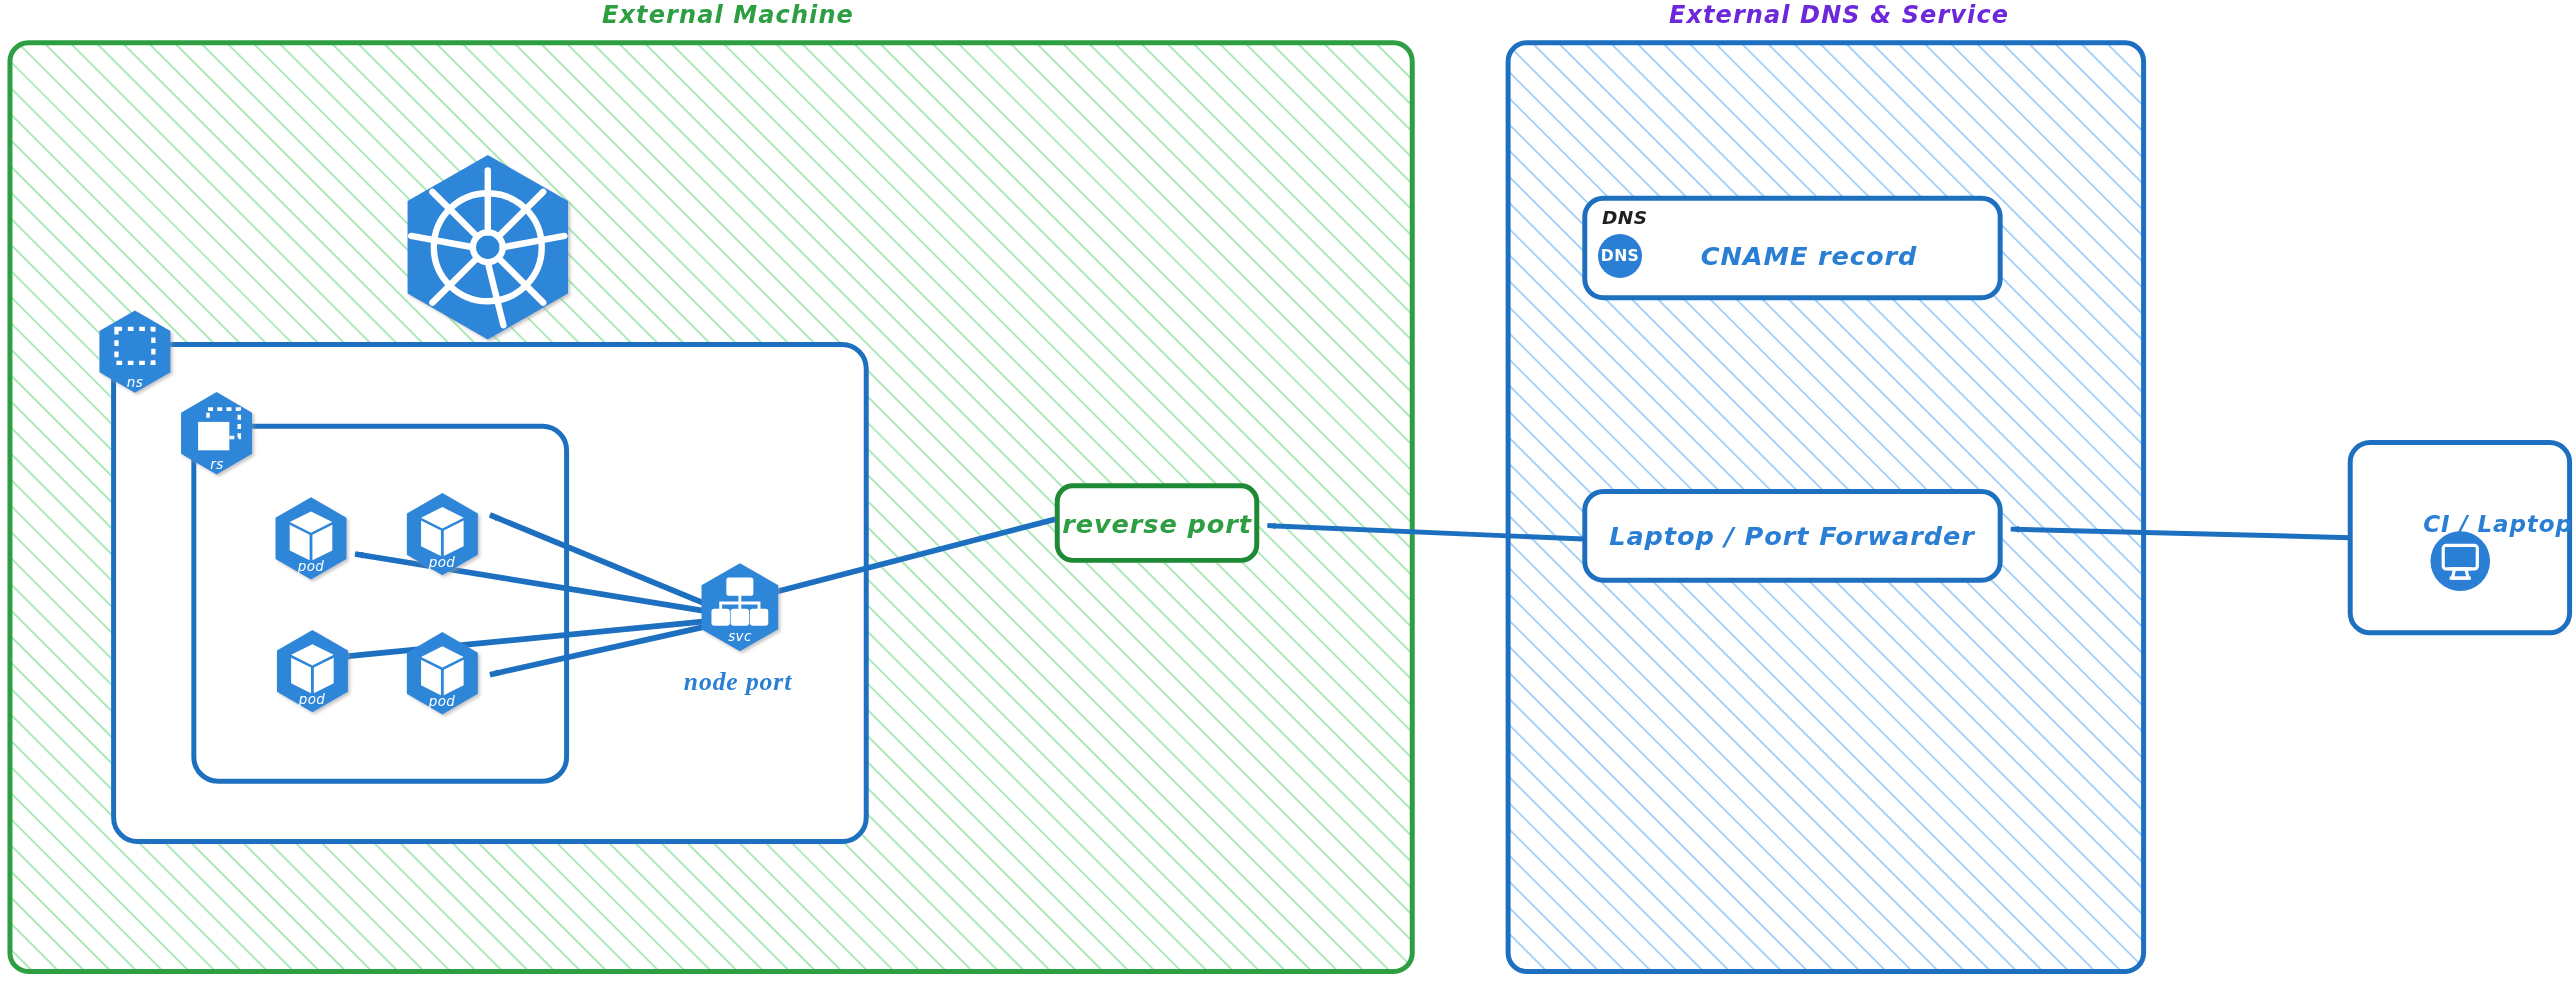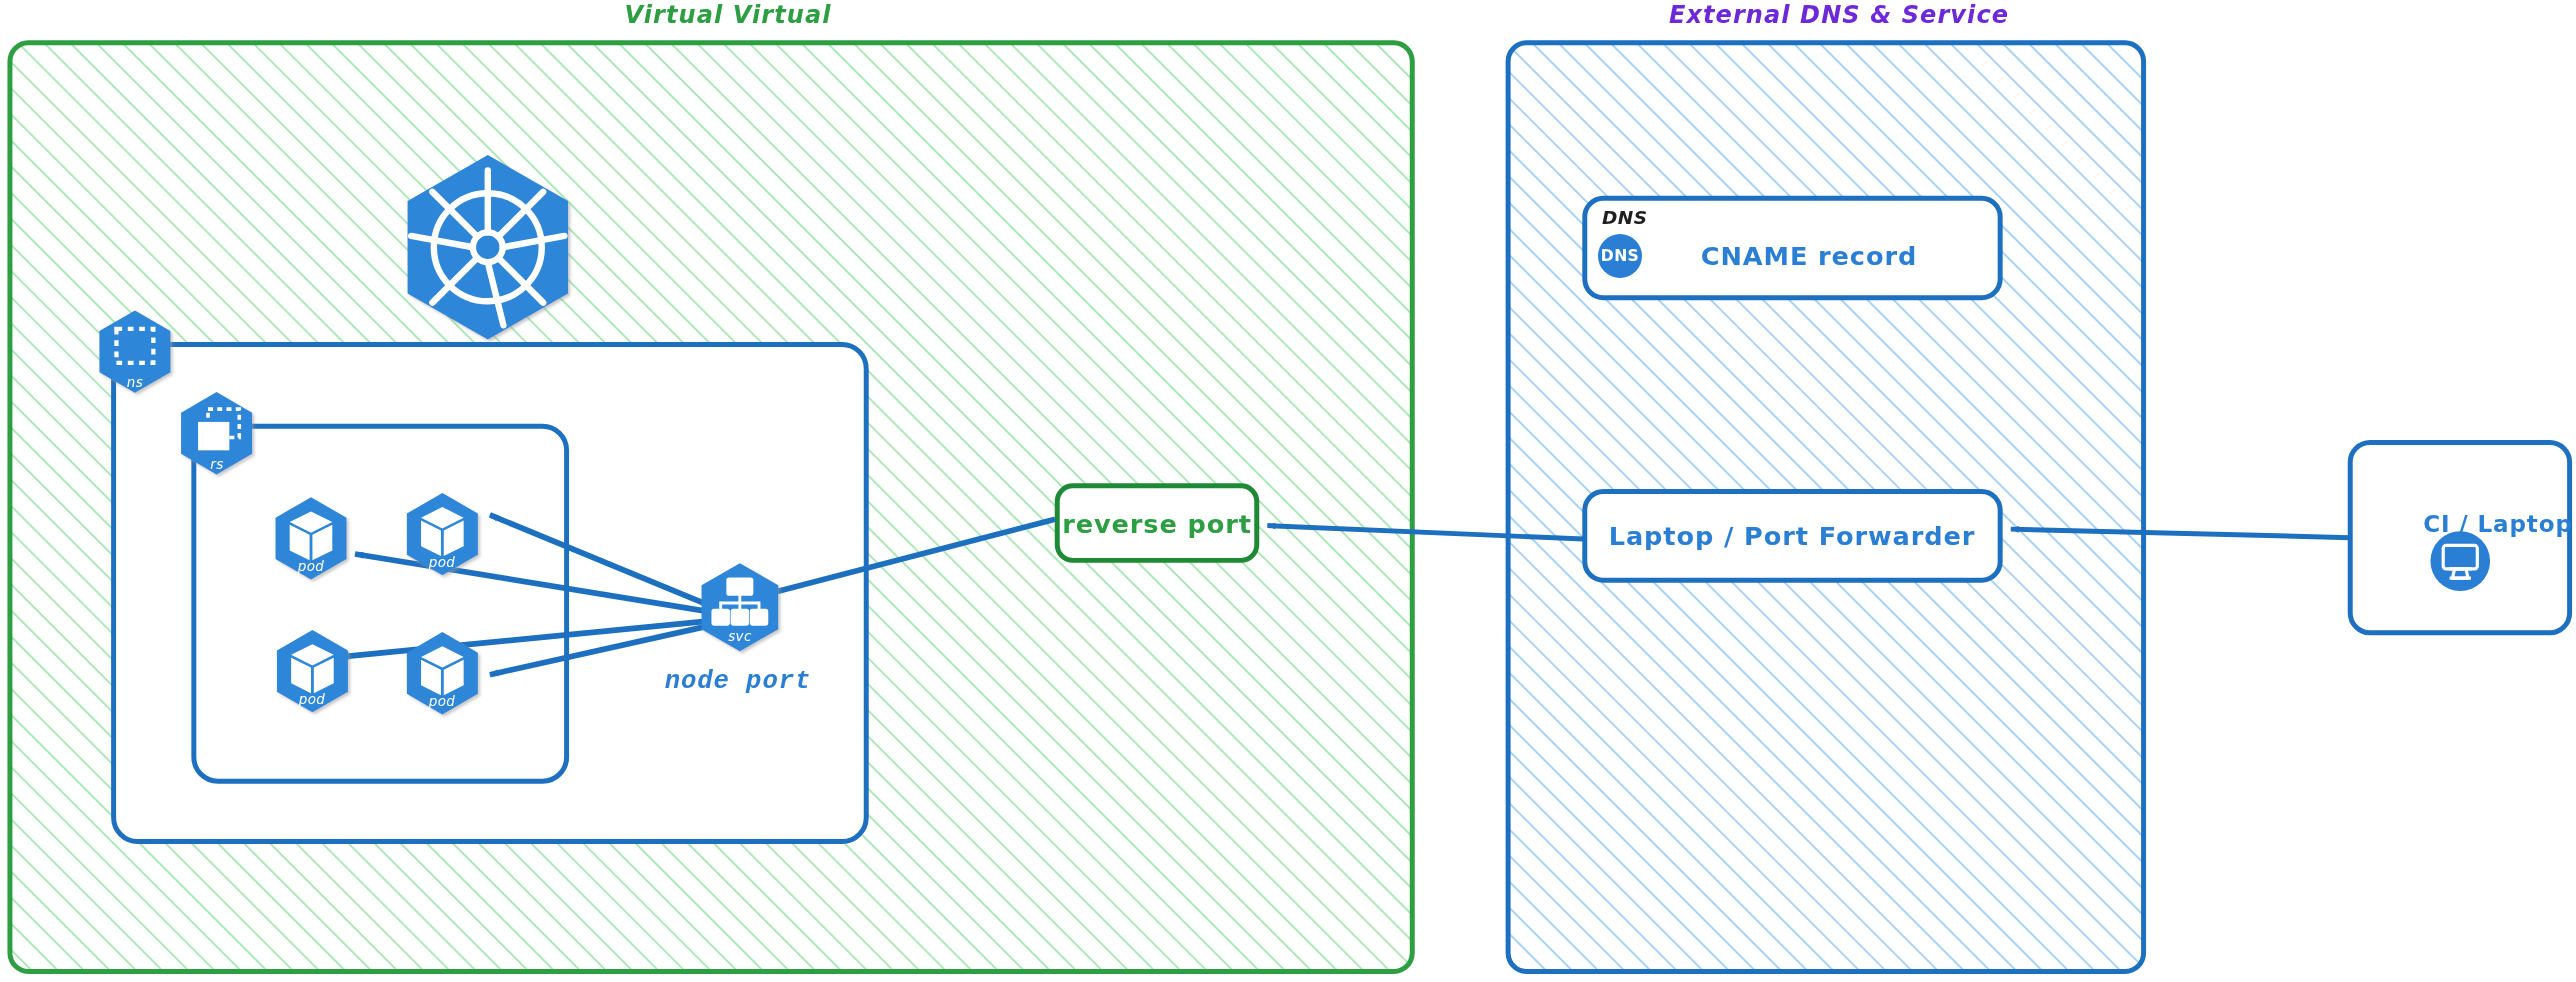--- a/index.html
+++ b/index.html
@@ -34,36 +34,37 @@
     font-size: 24px;
     font-family: "DejaVu Sans", sans-serif;
     font-style: italic;
     font-weight: 600;
     letter-spacing: 1.1px;
     transform: translateX(-50%);
   }
   .box-label {
     font-size: 25.6px;
     font-family: "DejaVu Sans", sans-serif;
+    font-style: italic;
     font-weight: 600;
     letter-spacing: 0.9px;
     transform: translate(-50%, -50%);
     text-align: center;
   }
   .small-tag {
     font-size: 18.5px;
     font-family: "DejaVu Sans", sans-serif;
     font-style: italic;
     font-weight: 700;
     color: #1f1f1f;
     letter-spacing: 0.4px;
   }
   .node-label {
     font-size: 25.6px;
-    font-family: Liberation Mono, monospace;
+    font-family: Liberation Serif, serif;
     font-style: italic;
     font-weight: 600;
     letter-spacing: 0.9px;
     color: #2a7fd4;
     transform: translateX(-50%);
   }
   .icon-cap {
     position: absolute;
     left: 50%;
     transform: translateX(-50%);
@@ -243,21 +244,21 @@
       <circle cx="0" cy="0" r="42" fill="#2a7fd4"></circle>
       <g fill="none" stroke="#ffffff" stroke-width="4.5" stroke-linejoin="round">
         <rect x="-24" y="-22" width="48" height="33" rx="4"></rect>
         <line x1="-16" y1="11" x2="16" y2="11"></line>
         <path d="M-8,11 L-11,24 L11,24 L8,11 Z"></path>
         <line x1="-15" y1="24" x2="15" y2="24"></line>
       </g>
     </g>
   </svg>
 
-  <div class="lbl grp-title" style="left:728px; top:1.4px; color:#2e9e42;">Virtual Virtual</div>
+  <div class="lbl grp-title" style="left:728px; top:1.4px; color:#2e9e42;">External Machine</div>
 
   <div class="lbl grp-title" style="left:1839px; top:1.4px; color:#6d28d9;">External DNS &amp; Service</div>
 
   <div class="lbl icon-cap" style="left:135px; top:374px; transform:translateX(-50%);">ns</div>
 
   <div class="lbl icon-cap" style="left:217px; top:456px; transform:translateX(-50%);">rs</div>
 
   <div class="lbl icon-cap" style="left:311px; top:558px; transform:translateX(-50%);">pod</div>
   <div class="lbl icon-cap" style="left:442px; top:554px; transform:translateX(-50%);">pod</div>
   <div class="lbl icon-cap" style="left:312px; top:691px; transform:translateX(-50%);">pod</div>

